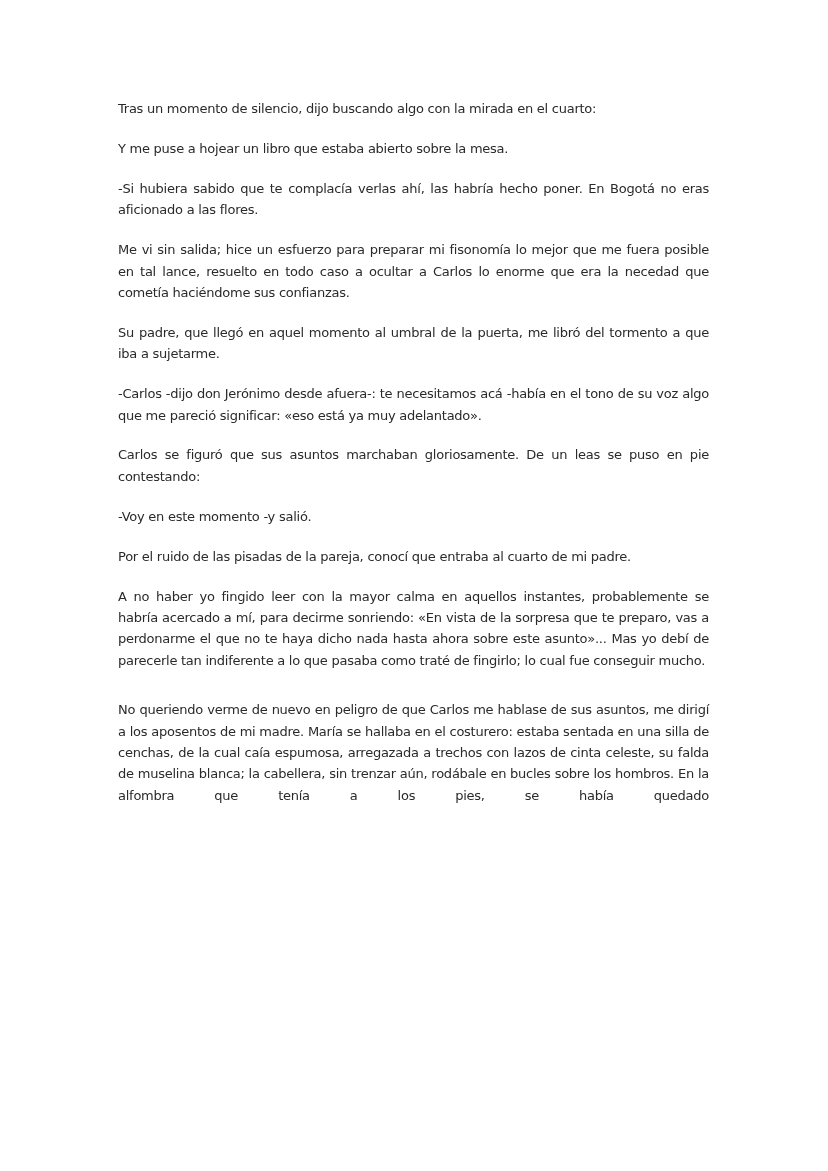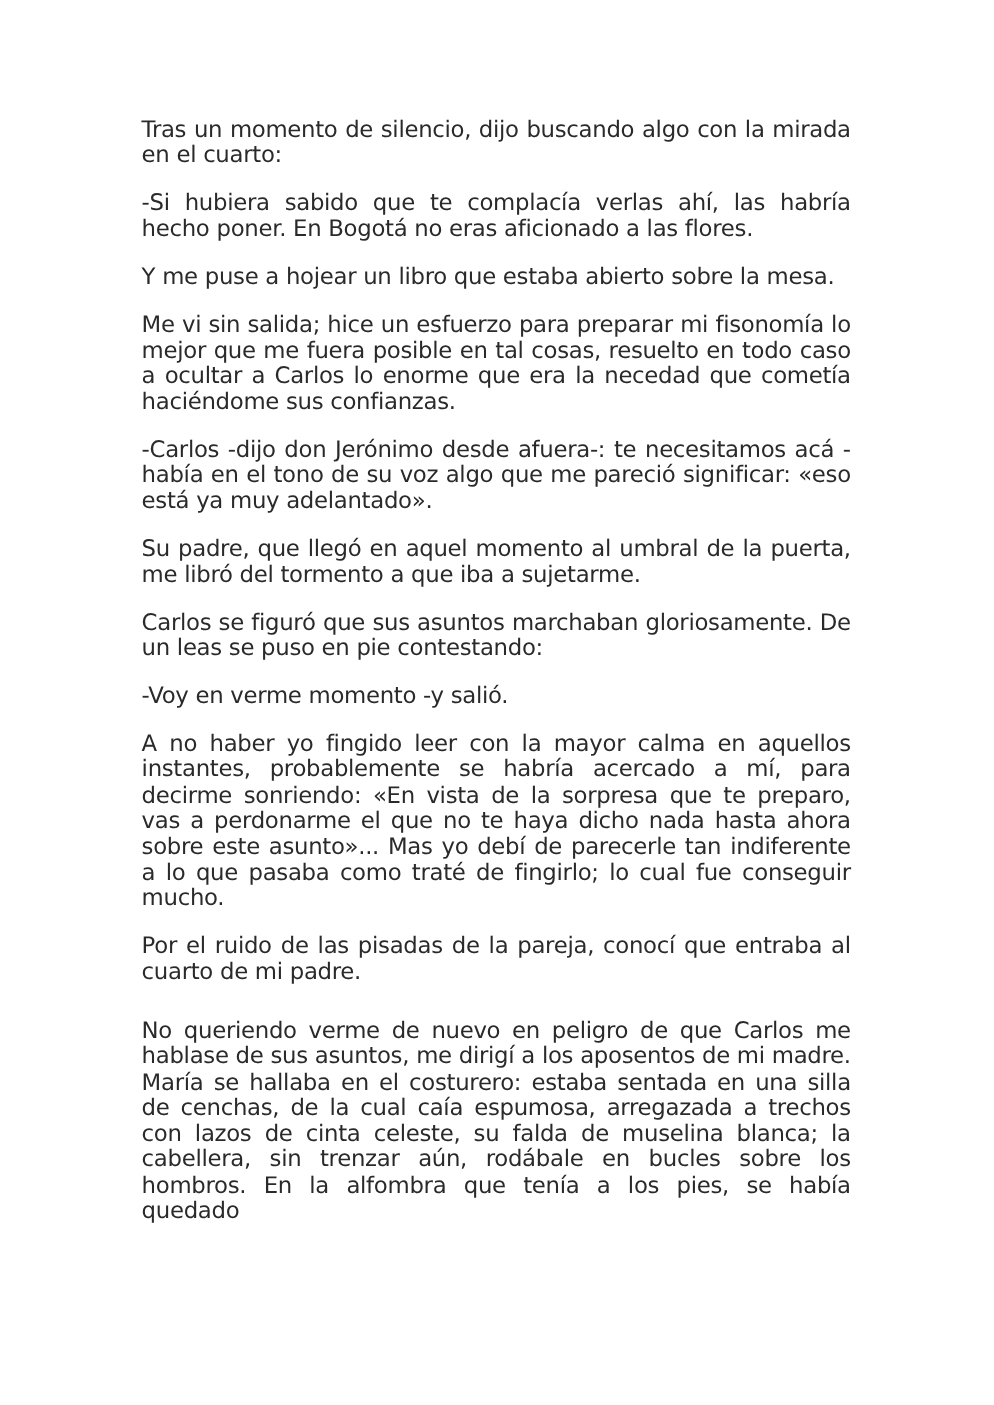--- a/index.html
+++ b/index.html
@@ -13,43 +13,43 @@
       position: relative;
       overflow: hidden;
     }
     .page {
       position: absolute;
       left: 118px;
       top: 98px;
       width: 591px;
       color: #2a2a2a;
       font-family: "DejaVu Sans", sans-serif;
-      font-size: 19px;
+      font-size: 13px;
       line-height: 21.4px;
       letter-spacing: -0.25px;
       word-spacing: 0px;
     }
     .para {
       margin: 0 0 18.5px 0;
       text-align: justify;
       text-align-last: left;
     }
     .para.last {
       text-align-last: justify;
       margin-top: 28px;
     }
   </style>
 </head>
 <body>
 
 <div class="page">
   <p class="para">Tras un momento de silencio, dijo buscando algo con la mirada en el cuarto:</p>
+  <p class="para">Y me puse a hojear un libro que estaba abierto sobre la mesa.</p>
   <p class="para">-Si hubiera sabido que te complacía verlas ahí, las habría hecho poner. En Bogotá no eras aficionado a las flores.</p>
-  <p class="para">Y me puse a hojear un libro que estaba abierto sobre la mesa.</p>
-  <p class="para">Me vi sin salida; hice un esfuerzo para preparar mi fisonomía lo mejor que me fuera posible en tal cosas, resuelto en todo caso a ocultar a Carlos lo enorme que era la necedad que cometía haciéndome sus confianzas.</p>
+  <p class="para">Me vi sin salida; hice un esfuerzo para preparar mi fisonomía lo mejor que me fuera posible en tal lance, resuelto en todo caso a ocultar a Carlos lo enorme que era la necedad que cometía haciéndome sus confianzas.</p>
+  <p class="para">Su padre, que llegó en aquel momento al umbral de la puerta, me libró del tormento a que iba a sujetarme.</p>
   <p class="para">-Carlos -dijo don Jerónimo desde afuera-: te necesitamos acá -había en el tono de su voz algo que me pareció significar: «eso está ya muy adelantado».</p>
-  <p class="para">Su padre, que llegó en aquel momento al umbral de la puerta, me libró del tormento a que iba a sujetarme.</p>
   <p class="para">Carlos se figuró que sus asuntos marchaban gloriosamente. De un leas se puso en pie contestando:</p>
-  <p class="para">-Voy en verme momento -y salió.</p>
+  <p class="para">-Voy en este momento -y salió.</p>
+  <p class="para">Por el ruido de las pisadas de la pareja, conocí que entraba al cuarto de mi padre.</p>
   <p class="para">A no haber yo fingido leer con la mayor calma en aquellos instantes, probablemente se habría acercado a mí, para decirme sonriendo: «En vista de la sorpresa que te preparo, vas a perdonarme el que no te haya dicho nada hasta ahora sobre este asunto»... Mas yo debí de parecerle tan indiferente a lo que pasaba como traté de fingirlo; lo cual fue conseguir mucho.</p>
-  <p class="para">Por el ruido de las pisadas de la pareja, conocí que entraba al cuarto de mi padre.</p>
   <p class="para last">No queriendo verme de nuevo en peligro de que Carlos me hablase de sus asuntos, me dirigí a los aposentos de mi madre. María se hallaba en el costurero: estaba sentada en una silla de cenchas, de la cual caía espumosa, arregazada a trechos con lazos de cinta celeste, su falda de muselina blanca; la cabellera, sin trenzar aún, rodábale en bucles sobre los hombros. En la alfombra que tenía a los pies, se había quedado</p>
 </div>
 
 </body></html>

